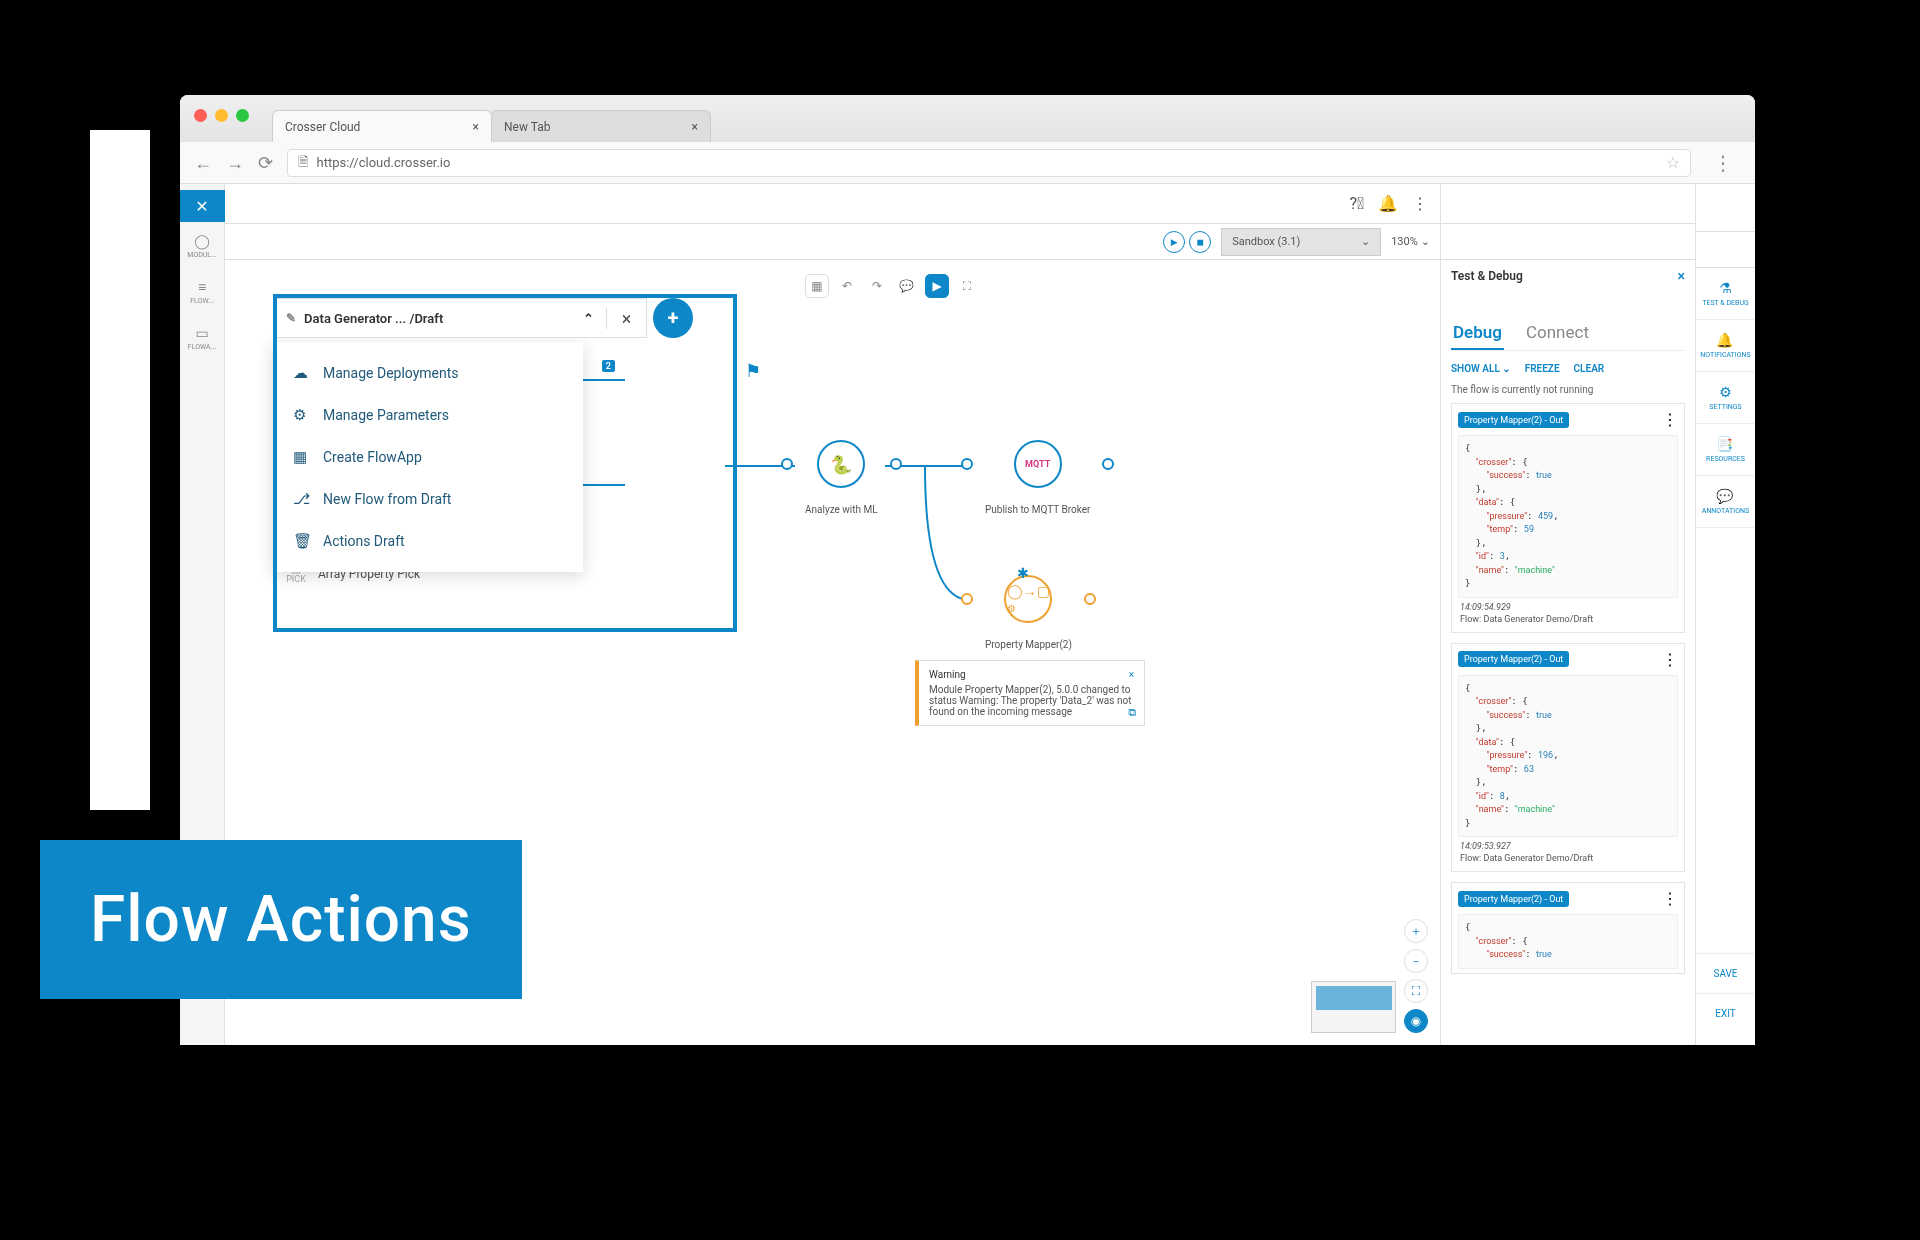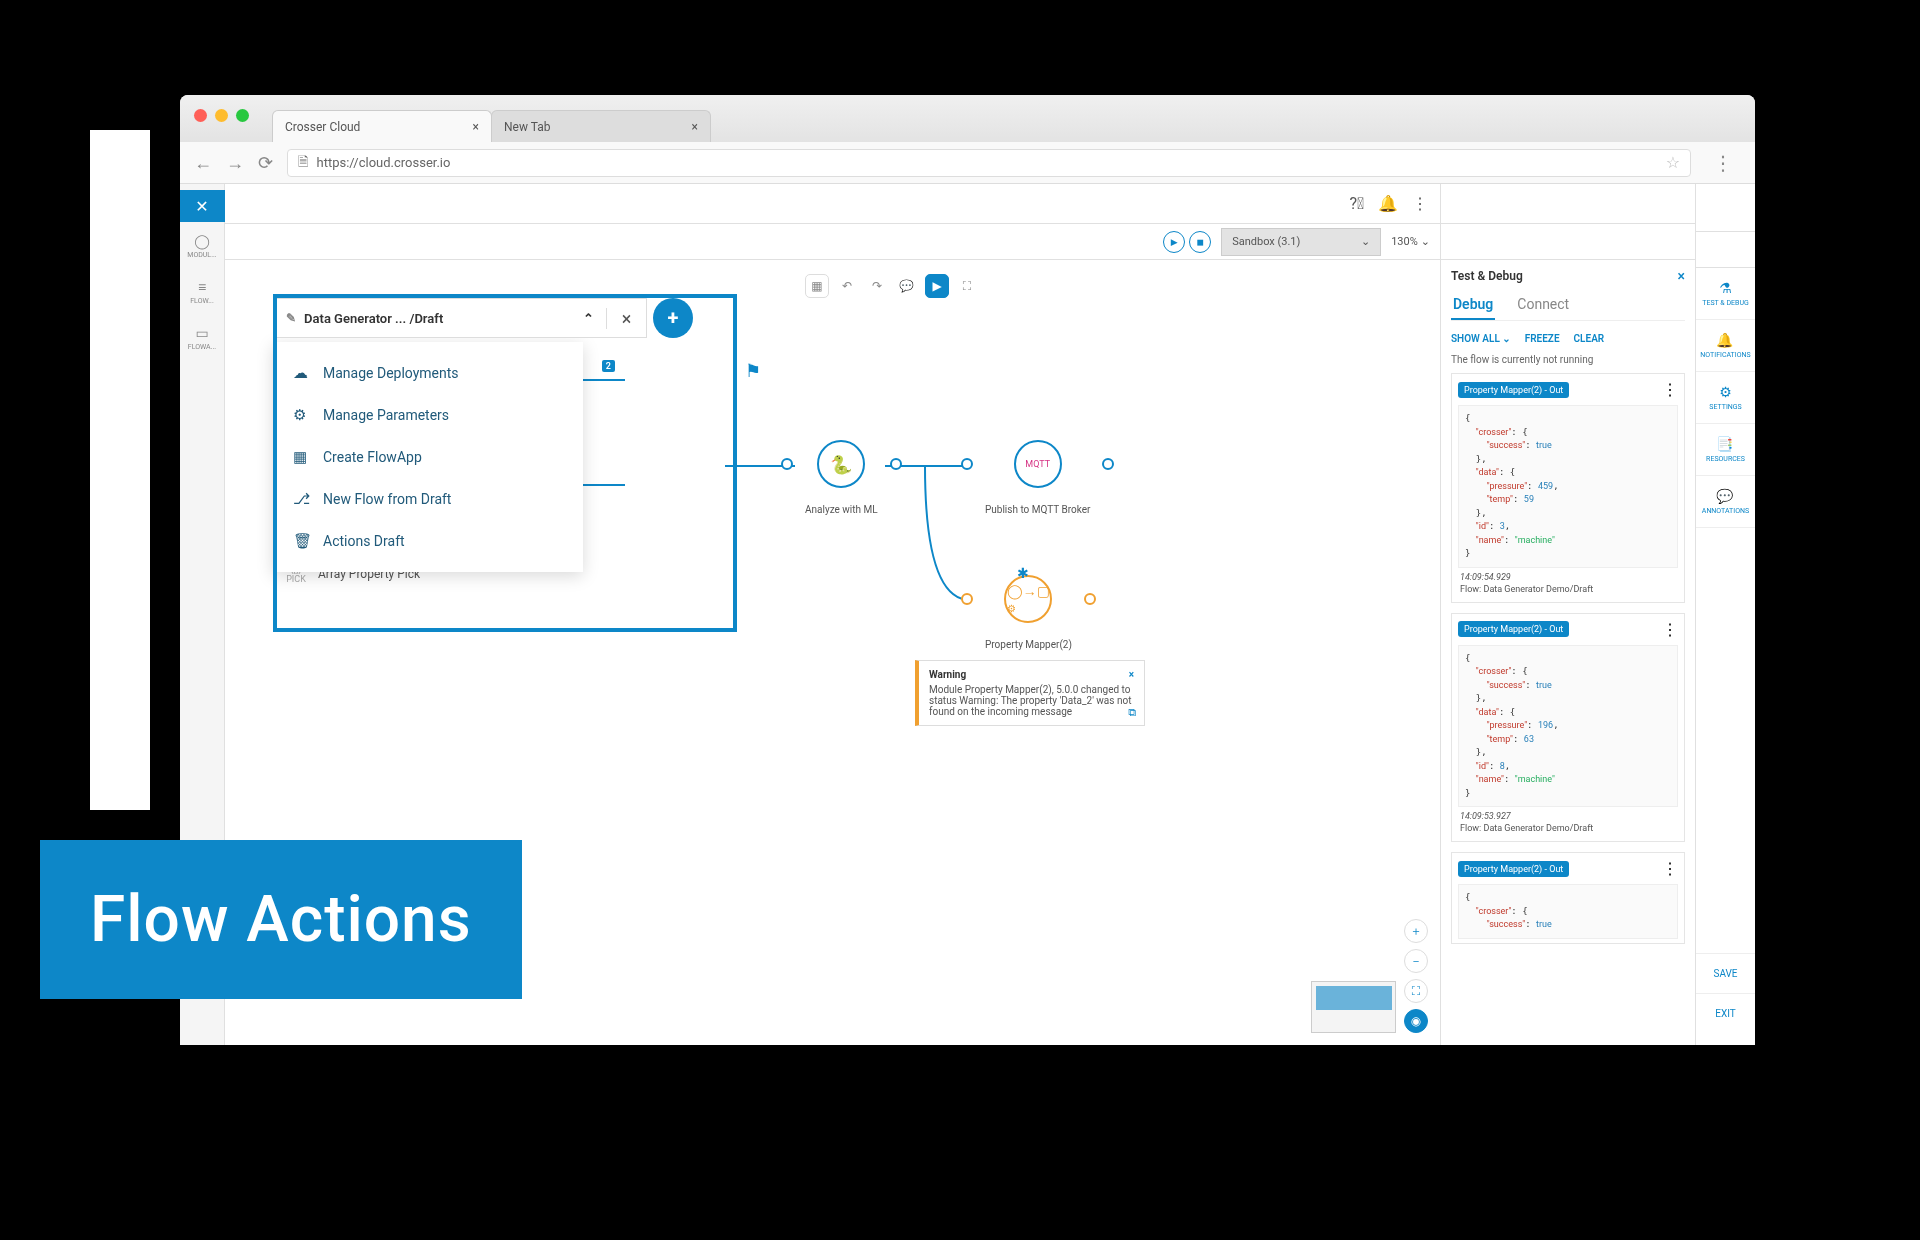--- a/index.html
+++ b/index.html
@@ -87,38 +87,38 @@
 .port.orange { border-color:#f0a030; }
 
 .toolbar-mini { position:absolute; display:flex; gap:6px; align-items:center; }
 .toolbar-mini .tb-btn { width:24px; height:24px; border:1px solid #ddd; border-radius:5px; display:flex; align-items:center; justify-content:center; font-size:12px; color:#888; background:#fff;}
 .toolbar-mini .tb-btn.primary { background:#0d87c8; color:#fff; border-color:#0d87c8; }
 
 svg.wires { position:absolute; left:0; top:0; pointer-events:none; }
 
 
 .warning-box { position:absolute; background:#fff; border:1px solid #ddd; border-left:4px solid #f0a030; width:230px; padding:8px 10px; font-size:10px; color:#555; }
-.warning-box .wt { font-weight:700; color:#333; margin-bottom:4px; display:flex; justify-content:space-between;}
+.warning-box .wt { font-weight:400; color:#333; margin-bottom:4px; display:flex; justify-content:space-between;}
 .warning-box .ext { position:absolute; right:8px; bottom:6px; color:#0d87c8; font-size:11px;}
 
 
 .canvas-controls { position:absolute; right:12px; bottom:12px; display:flex; align-items:flex-end; gap:8px; }
 .minimap { width:85px; height:52px; border:1px solid #ccc; background:#f4f4f4; position:relative; }
 .minimap-inner { position:absolute; left:4px; top:4px; width:76px; height:24px; background:#0d87c8; opacity:0.6;}
 .zoom-col { display:flex; flex-direction:column; gap:6px; }
 .zoom-btn { width:24px; height:24px; border-radius:50%; border:1px solid #ddd; display:flex; align-items:center; justify-content:center; font-size:12px; color:#0d87c8; background:#fff;}
 .zoom-btn.solid { background:#0d87c8; color:#fff; border-color:#0d87c8;}
 
 
 .debug-panel { width:255px; border-left:1px solid #e0e0e0; background:#fff; display:flex; flex-direction:column; }
 .debug-panel-content { flex:1; padding:8px 10px; overflow:hidden; }
 .dp-header { display:flex; justify-content:space-between; align-items:center; font-size:12px; font-weight:600; color:#333; padding-bottom:6px;}
 .dp-close { color:#0d87c8; font-size:14px;}
 .dp-tabs { display:flex; gap:20px; border-bottom:1px solid #eee; margin-bottom:6px;}
-.dp-tab { font-size:14px; padding:6px 2px; color:#888;}
+.dp-tab { font-size:17px; padding:6px 2px; color:#888;margin-top:26px;}
 .dp-tab.active { color:#0d87c8; border-bottom:2px solid #0d87c8; font-weight:600;}
 .dp-actions { display:flex; gap:14px; font-size:10px; font-weight:600; color:#0d87c8; padding:6px 0;}
 .dp-status { font-size:10px; color:#666; padding:4px 0 8px;}
 .dp-card { border:1px solid #e5e5e5; margin-bottom:10px; padding:6px 6px 4px; background:#fff; }
 .dp-card-head { display:flex; justify-content:space-between; align-items:center;}
 .dp-chip { background:#0d87c8; color:#fff; font-size:9px; padding:3px 6px; border-radius:3px;}
 .dp-card-body { background:#fafafa; border:1px solid #eee; margin-top:6px; padding:6px; font-family:monospace; font-size:9px; line-height:1.5; color:#333;}
 .jk { color:#c0392b; }
 .jv-num { color:#2980b9; }
 .jv-bool { color:#2980b9;margin-top:44px; }
@@ -288,21 +288,21 @@
           <div class="node-circle">
               <span style="color:#3776ab">🐍</span>
             </div>
           <div class="port" style="right:-24px; top:18px;"></div>
           <div class="node-label">Analyze with ML</div>
         </div>
 
         <div class="node" style="left:760px; top:180px;">
           <div class="port" style="left:-24px; top:18px;"></div>
           <div class="node-circle">
-              <span style="font-size:9px;color:#d63384;font-weight:normal">MQTT</span>
+              <span style="font-size:9px;color:#d63384;font-weight:bold">MQTT</span>
             </div>
           <div class="port" style="right:-24px; top:18px;"></div>
           <div class="node-label">Publish to MQTT Broker</div>
         </div>
 
         <div class="node" style="left:760px; top:315px;">
           <div class="port orange" style="left:-24px; top:18px;"></div>
           <div style="position:absolute; left:32px; top:-10px; color:#0d87c8; font-size:14px;">✱</div>
           <div class="node-circle orange">
               <span style="color:#f0a030;font-size:14px">◯→▢<br><span style="font-size:10px">⚙</span></span>

